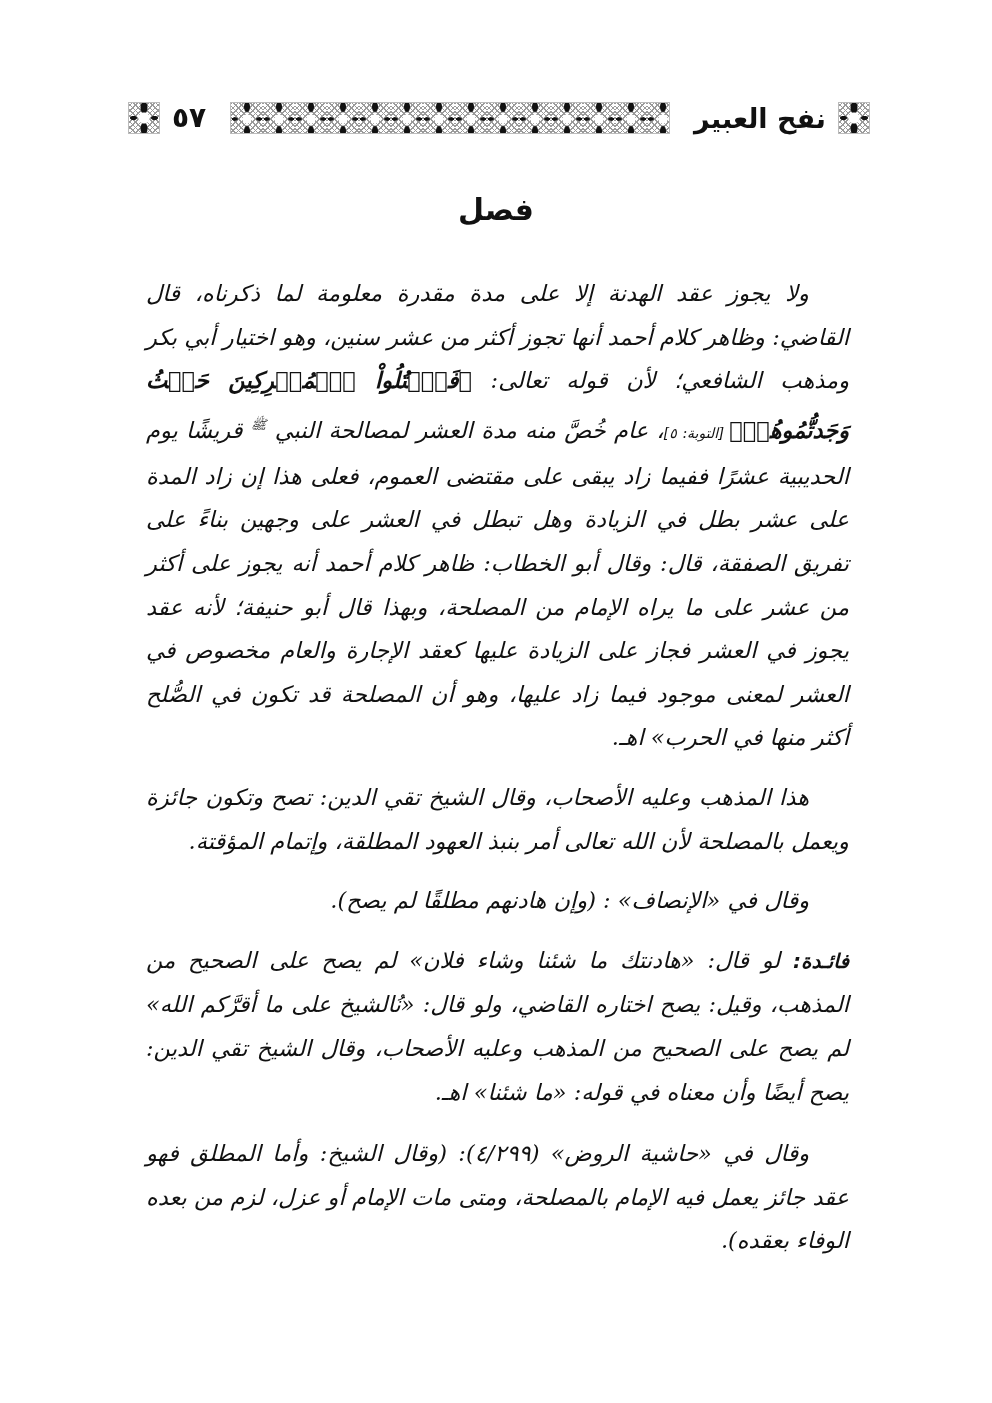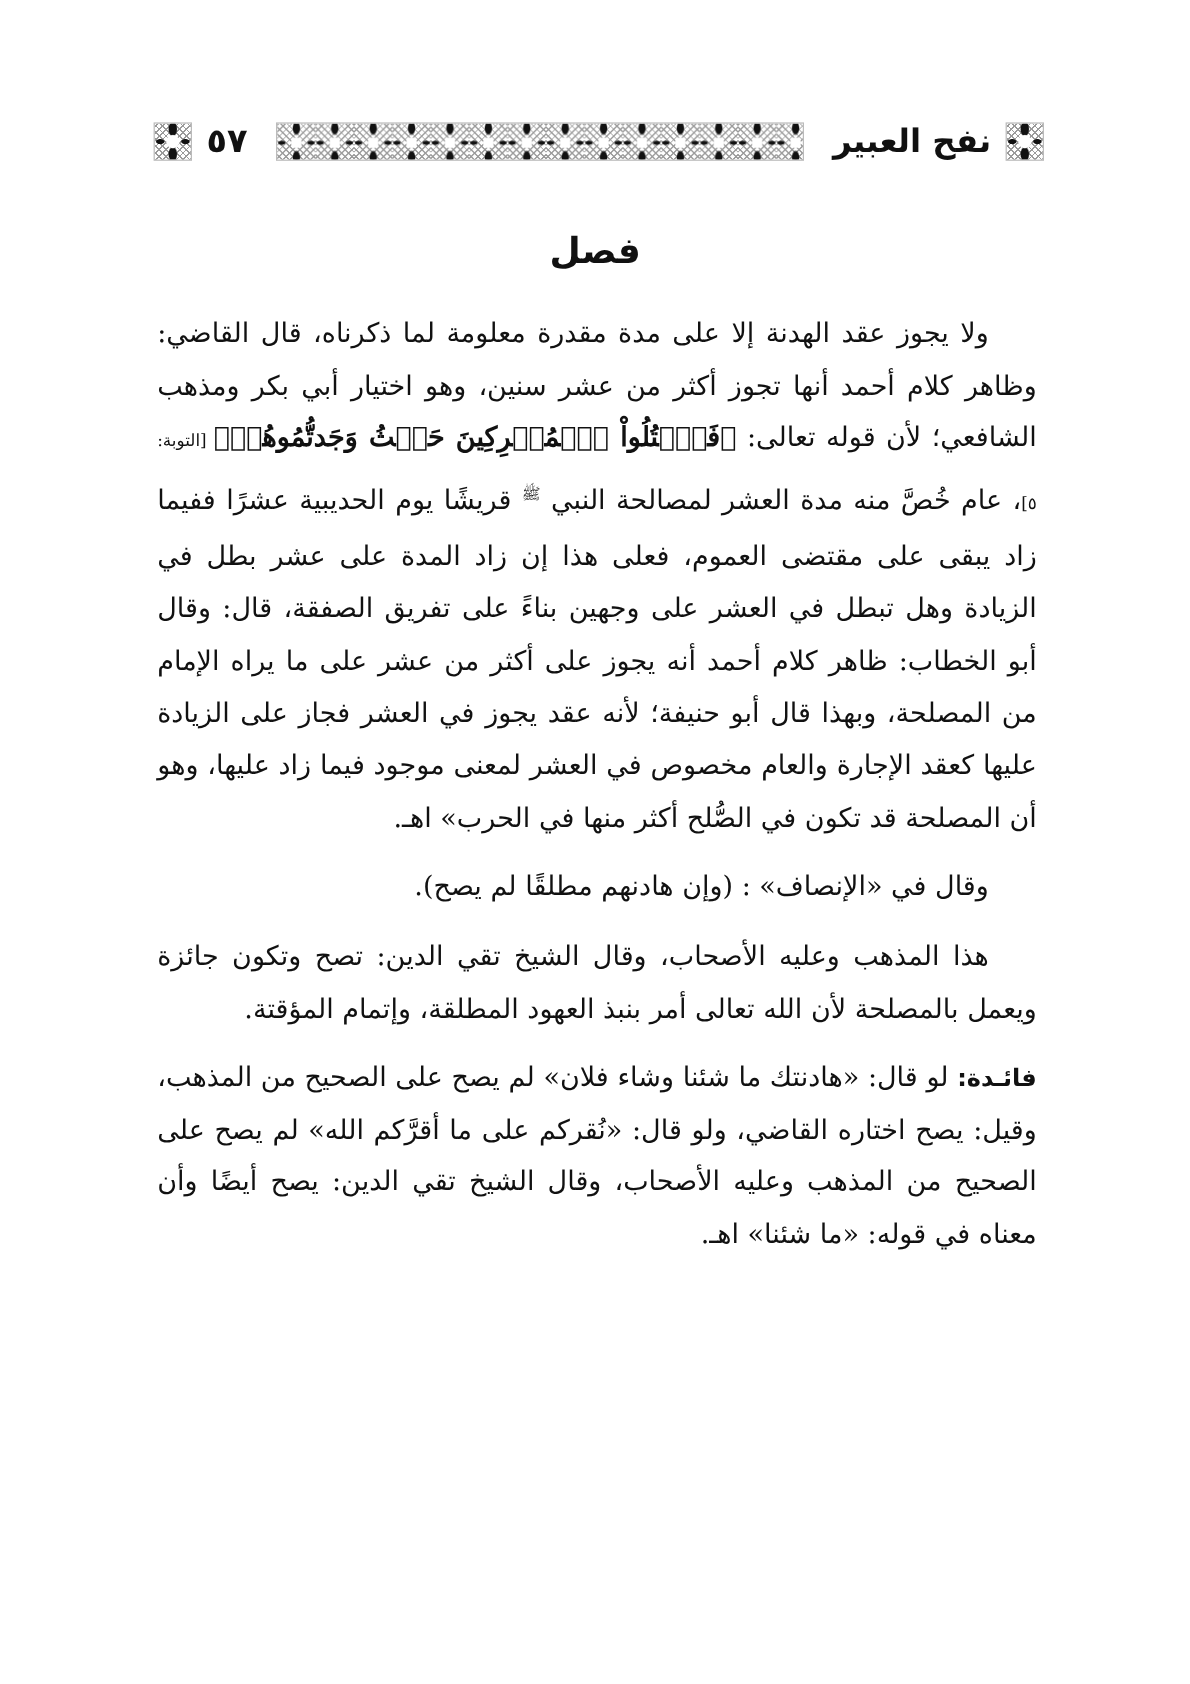--- a/index.html
+++ b/index.html
@@ -87,25 +87,26 @@
       line-height: 1.2;
     }
     .body-text {
       position: absolute;
       top: 256px;
       left: 130px;
       width: 735px;
       direction: rtl;
     }
     .para {
-      margin: 1px;
+      margin: 16px;
       font-size: 22.5px;
       line-height: 43.6px;
       text-align: justify;
       text-align-last: right;
+      font-style: italic;
     }
     .para.indent {
       text-indent: 40px;
     }
     .para.gap {
       margin-top: 14px;
     }
     .para.gap-lg {
       margin-top: 18px;
     }
@@ -136,21 +137,22 @@
   <div class="ornament-tile"></div>
 </header>
 
 <h1 class="section-title">فصل</h1>
 
 <main class="body-text">
   <p class="para indent">
     <span>ولا يجوز عقد الهدنة إلا على مدة مقدرة معلومة لما ذكرناه، قال القاضي: وظاهر كلام أحمد أنها تجوز أكثر من عشر سنين، وهو اختيار أبي بكر ومذهب الشافعي؛ لأن قوله تعالى: </span><span class="quran">﴿فَٱقۡتُلُواْ ٱلۡمُشۡرِكِينَ حَيۡثُ وَجَدتُّمُوهُمۡ﴾</span><span class="ref"> [التوبة: ٥]</span><span>، عام خُصَّ منه مدة العشر لمصالحة النبي </span><span class="honorific">ﷺ</span><span> قريشًا يوم الحديبية عشرًا ففيما زاد يبقى على مقتضى العموم، فعلى هذا إن زاد المدة على عشر بطل في الزيادة وهل تبطل في العشر على وجهين بناءً على تفريق الصفقة، قال: وقال أبو الخطاب: ظاهر كلام أحمد أنه يجوز على أكثر من عشر على ما يراه الإمام من المصلحة، وبهذا قال أبو حنيفة؛ لأنه عقد يجوز في العشر فجاز على الزيادة عليها كعقد الإجارة والعام مخصوص في العشر لمعنى موجود فيما زاد عليها، وهو أن المصلحة قد تكون في الصُّلح أكثر منها في الحرب» اهـ.</span>
   </p>
 
+  <p class="para indent gap">هذا المذهب وعليه الأصحاب، وقال الشيخ تقي الدين: تصح وتكون جائزة ويعمل بالمصلحة لأن الله تعالى أمر بنبذ العهود المطلقة، وإتمام المؤقتة.</p>
+
   <p class="para indent gap">وقال في «الإنصاف» : (وإن هادنهم مطلقًا لم يصح).</p>
 
-  <p class="para indent gap">هذا المذهب وعليه الأصحاب، وقال الشيخ تقي الدين: تصح وتكون جائزة ويعمل بالمصلحة لأن الله تعالى أمر بنبذ العهود المطلقة، وإتمام المؤقتة.</p>
-
   <p class="para gap">
-    <span class="label-bold">فائـدة:</span><span> لو قال: «هادنتك ما شئنا وشاء فلان» لم يصح على الصحيح من المذهب، وقيل: يصح اختاره القاضي، ولو قال: «نُقركم على ما أقرَّكم الله» لم يصح على الصحيح من المذهب وعليه الأصحاب، وقال الشيخ تقي الدين: يصح أيضًا وأن معناه في قوله: «ما شئنا» اهـ.</span>
+    <span class="label-bold">فائـدة:</span><span> لو قال: «هادنتك ما شئنا وشاء فلان» لم يصح على الصحيح من المذهب، وقيل: يصح اختاره القاضي، ولو قال: «نُالشيخ على ما أقرَّكم الله» لم يصح على الصحيح من المذهب وعليه الأصحاب، وقال الشيخ تقي الدين: يصح أيضًا وأن معناه في قوله: «ما شئنا» اهـ.</span>
   </p>
 
+  <p class="para indent gap-lg">وقال في «حاشية الروض» (٤/٢٩٩): (وقال الشيخ: وأما المطلق فهو عقد جائز يعمل فيه الإمام بالمصلحة، ومتى مات الإمام أو عزل، لزم من بعده الوفاء بعقده).</p>
 </main>
 
 </body></html>

